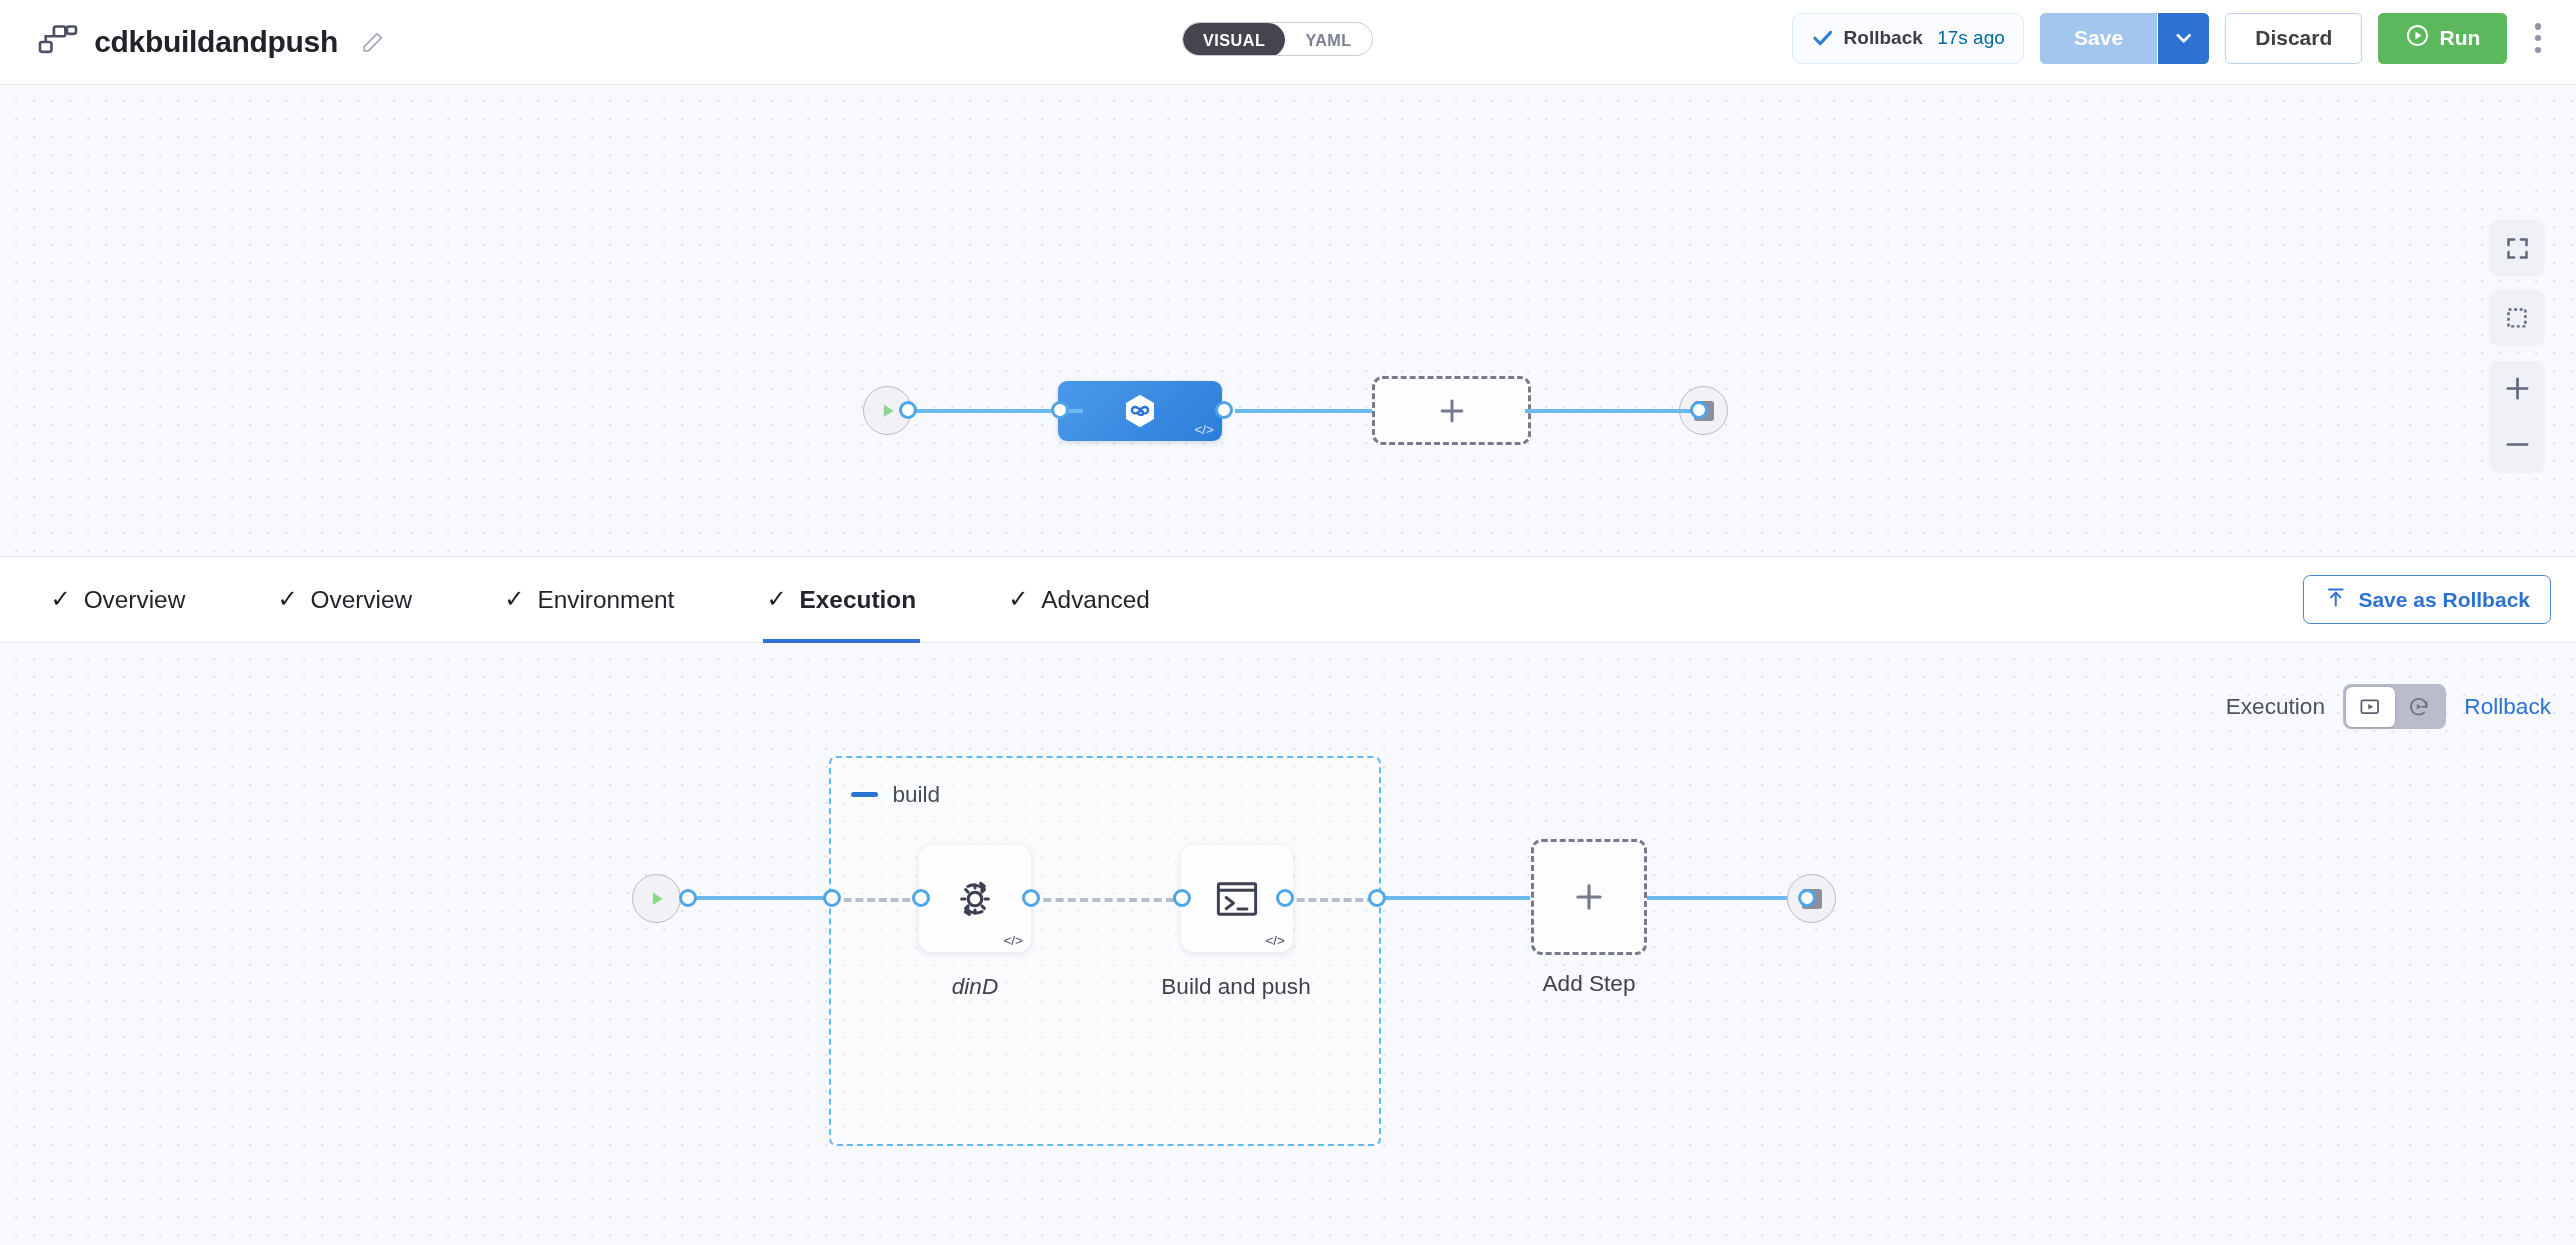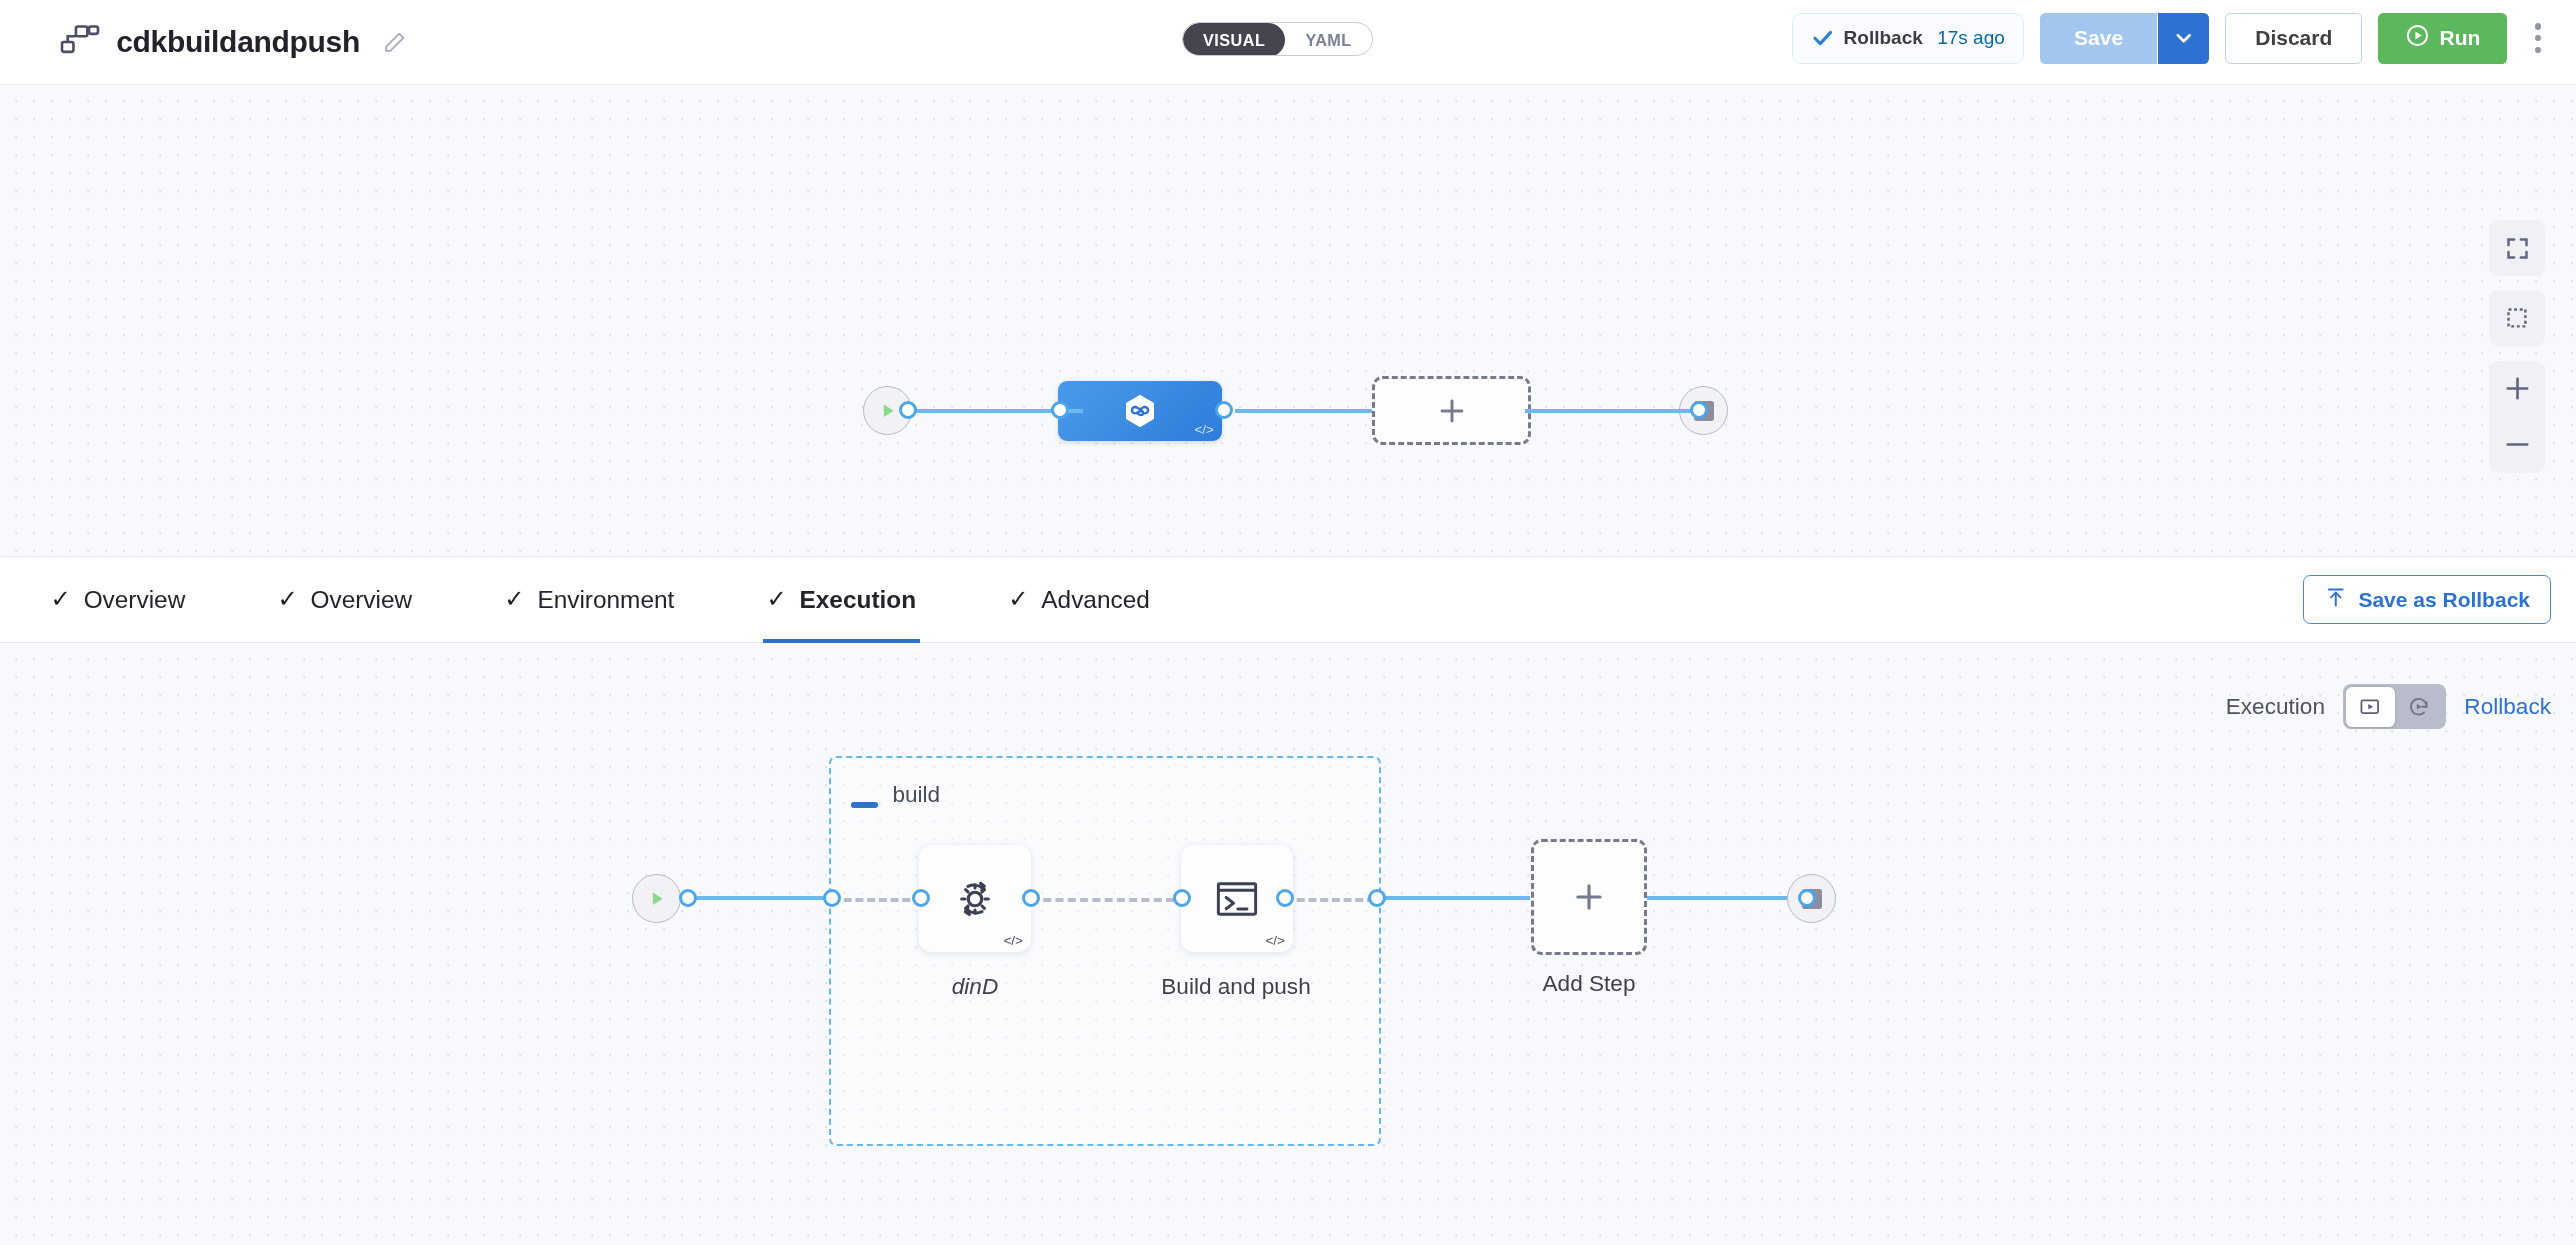--- a/index.html
+++ b/index.html
@@ -11,21 +11,20 @@
   }
 
   
   .header {
     position: absolute; top: 0; left: 0;
     width: 2576px; height: 85px;
     background: #ffffff;
     border-bottom: 0.9px solid #e8e8ef;
     display: flex; align-items: center;
     z-index: 30;
-    padding-left: 22px;
   }
   .hdr-left { display: flex; align-items: center; margin-left: 38px; gap: 16.2px; }
   .pipeline-icon { width: 40px; height: 36px; display: block; }
   .pipeline-title {
     font-size: 30px; font-weight: bold; color: #22222a;
     letter-spacing: -0.3px;
   }
   .edit-pencil { width: 25px; height: 25px; display: block; margin-left: 5.4px; cursor: pointer; }
 
   .hdr-center {
@@ -222,21 +221,21 @@
   .seg.on { background: #ffffff; box-shadow: 0 0.9px 2.7px rgba(0,0,0,.18); }
 
   
   .step-group {
     position: absolute;
     border: 2.7px dashed #63b8ef; border-radius: 7.2px;
     background: rgba(255,255,255,0.32);
   }
   .group-hdr {
     position: absolute; top: 23.5px; left: 20px;
-    display: flex; align-items: flex-end; gap: 14.4px;
+    display: flex; align-items: center; gap: 14.4px;
   }
   .collapse-icon { width: 27px; height: 5.4px; background: #2d72d2; border-radius: 2.7px; display:block; cursor:pointer;}
   .group-name { font-size: 22.6px; color: #4a4d5c; }
 </style>
 </head>
 <body>
 
 <div class="header">
   <div class="hdr-left">
     <span class="pipeline-icon">

